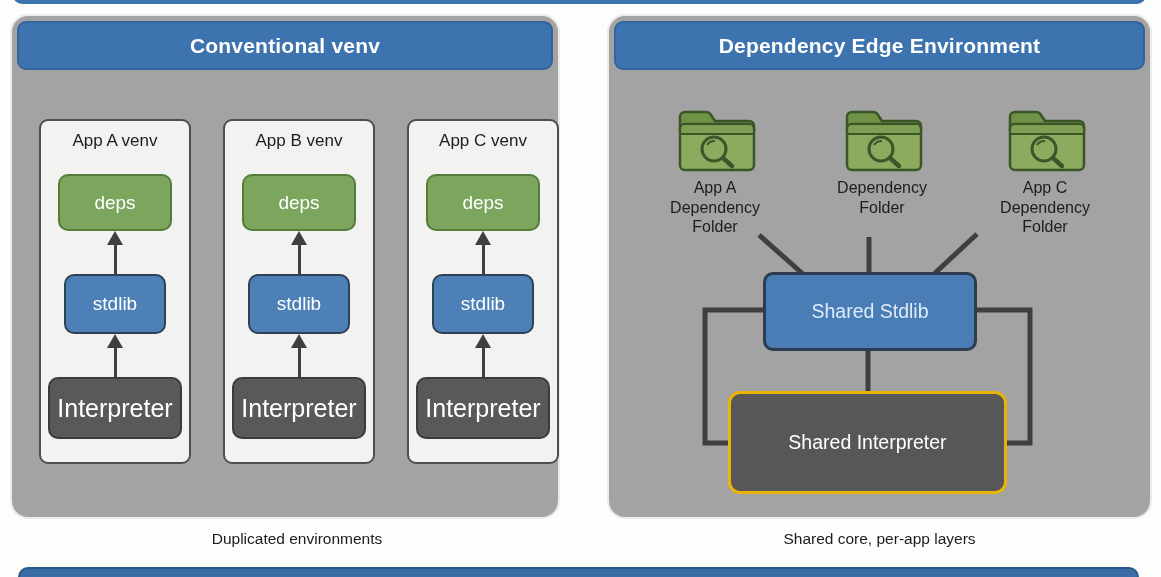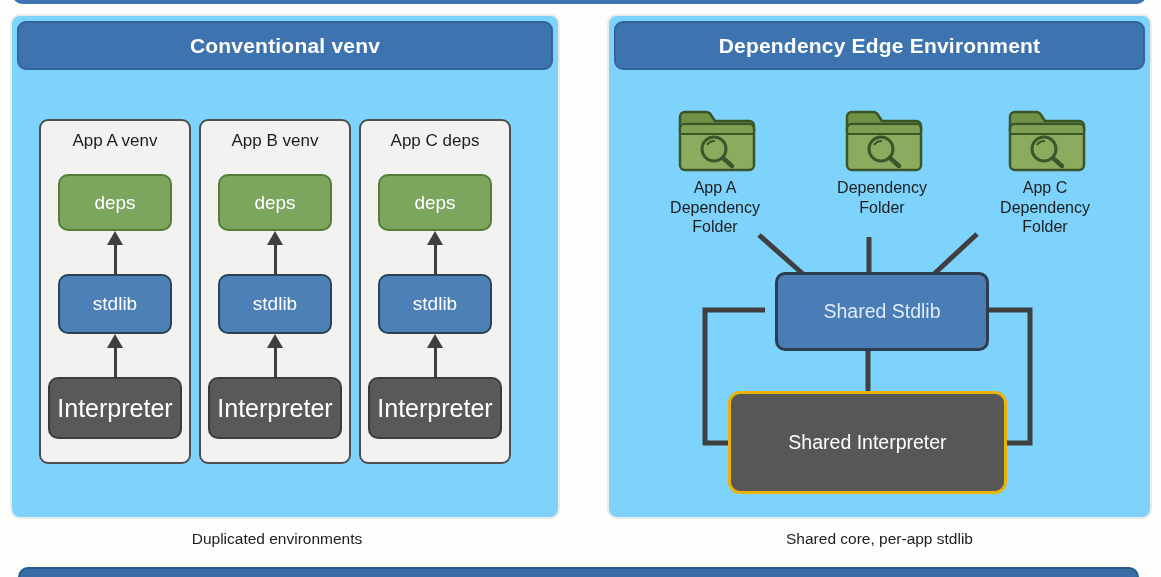--- a/index.html
+++ b/index.html
@@ -8,55 +8,55 @@
     background:#fdfdfc;font-family:"Liberation Sans",sans-serif;
     -webkit-font-smoothing:antialiased;
   }
   
   .top-edge{position:absolute;left:13px;top:-15px;width:1133px;height:19px;
     background:#3c72ad;border-radius:9px;}
   .bottom-edge{position:absolute;left:18px;top:567px;width:1121px;height:30px;
     background:#3a6da6;border:2px solid #27598c;border-bottom:none;
     border-radius:10px 10px 0 0;box-sizing:border-box;}
   
-  .card{position:absolute;top:14px;height:505px;background:#7dd3fc;
-    border:2px solid #ebebea;border-radius:10px;box-sizing:border-box;}
+  .card{position:absolute;top:14px;height:505px;background:#a3a3a3;
+    border:2px solid #ebebea;border-radius:18px;box-sizing:border-box;}
   #left-card{left:10px;width:550px;}
   #right-card{left:607px;width:545px;}
   .panel-header{position:absolute;left:5px;right:5px;top:5px;height:49px;
     background:#3d73ae;border:2px solid #33649e;border-radius:9px;
     display:flex;align-items:center;justify-content:center;
     color:#ffffff;font-size:21px;font-weight:600;letter-spacing:.2px;box-sizing:border-box;}
   .caption{position:absolute;top:530px;text-align:center;
     color:#1c1c1c;font-size:15.5px;}
-  #left-caption{left:2px;width:550px;}
+  #left-caption{left:22px;width:550px;}
   #right-caption{left:607px;width:545px;}
   
-  .cols{position:absolute;left:27px;top:103px;display:flex;gap:8px;}
+  .cols{position:absolute;left:27px;top:103px;display:flex;gap:32px;}
   .venv-col{width:152px;height:345px;background:#f2f2f1;
     border:2px solid #4f4f4f;border-radius:9px;box-sizing:border-box;
     display:flex;flex-direction:column;align-items:center;}
   .venv-title{margin-top:10px;font-size:17px;color:#1d1d1d;}
   .node{display:flex;align-items:center;justify-content:center;
     color:#ffffff;font-size:19px;border-radius:10px;box-sizing:border-box;}
   .deps{margin-top:23px;width:114px;height:57px;background:#7ca65d;border:2px solid #557d39;}
-  .stdlib{width:114px;height:60px;background:#4c80b7;border:2px solid #2f4155;}
+  .stdlib{width:102px;height:60px;background:#4c80b7;border:2px solid #2f4155;}
   .interp{width:134px;height:62px;background:#595959;border:2px solid #3c3c3c;font-size:25px;}
   .up-arrow{display:flex;flex-direction:column;align-items:center;height:43px;}
   .up-arrow .head{width:0;height:0;border-left:8px solid transparent;
     border-right:8px solid transparent;border-bottom:14px solid #3f3f3f;}
   .up-arrow .stem{width:3px;flex:1;background:#3f3f3f;}
   
   .folder-item{position:absolute;top:88px;width:150px;text-align:center;}
   .folder-item svg{display:block;margin:0 auto;}
   .folder-label{margin-top:4px;font-size:16px;line-height:19.5px;color:#1d1d1d;}
   #connectors{position:absolute;left:0;top:0;}
   .big-node{position:absolute;display:flex;align-items:center;justify-content:center;
     box-sizing:border-box;font-size:19.5px;}
-  #shared-stdlib{left:166px;top:256px;width:214px;height:79px;background:#4a7cb5;
+  #shared-stdlib{left:154px;top:256px;width:214px;height:79px;background:#4a7cb5;
     border:3px solid #2d3c50;border-radius:10px;color:#ddecf9;}
   #shared-interp{left:119px;top:375px;width:279px;height:103px;background:#575757;
     border:3px solid #eab308;border-radius:12px;color:#ffffff;}
 </style>
 </head>
 <body>
 
 <div id="stage">
 
   <div class="top-edge"></div>
@@ -103,21 +103,21 @@
         <div class="up-arrow">
             <div class="head"></div>
             <div class="stem"></div>
           </div>
         <div class="node interp">
             <span>Interpreter</span>
           </div>
       </div>
 
       <div class="venv-col">
-        <div class="venv-title">App C deps</div>
+        <div class="venv-title">App C venv</div>
         <div class="node deps">
             <span>deps</span>
           </div>
         <div class="up-arrow">
             <div class="head"></div>
             <div class="stem"></div>
           </div>
         <div class="node stdlib">
             <span>stdlib</span>
           </div>
@@ -200,16 +200,16 @@
       </div>
     </div>
 
     <div class="big-node" id="shared-stdlib">
       <span>Shared Stdlib</span>
     </div>
     <div class="big-node" id="shared-interp">
       <span>Shared Interpreter</span>
     </div>
   </div>
-  <div class="caption" id="right-caption">Shared core, per-app stdlib</div>
+  <div class="caption" id="right-caption">Shared core, per-app layers</div>
 
   <div class="bottom-edge"></div>
 </div>
 
 </body></html>

